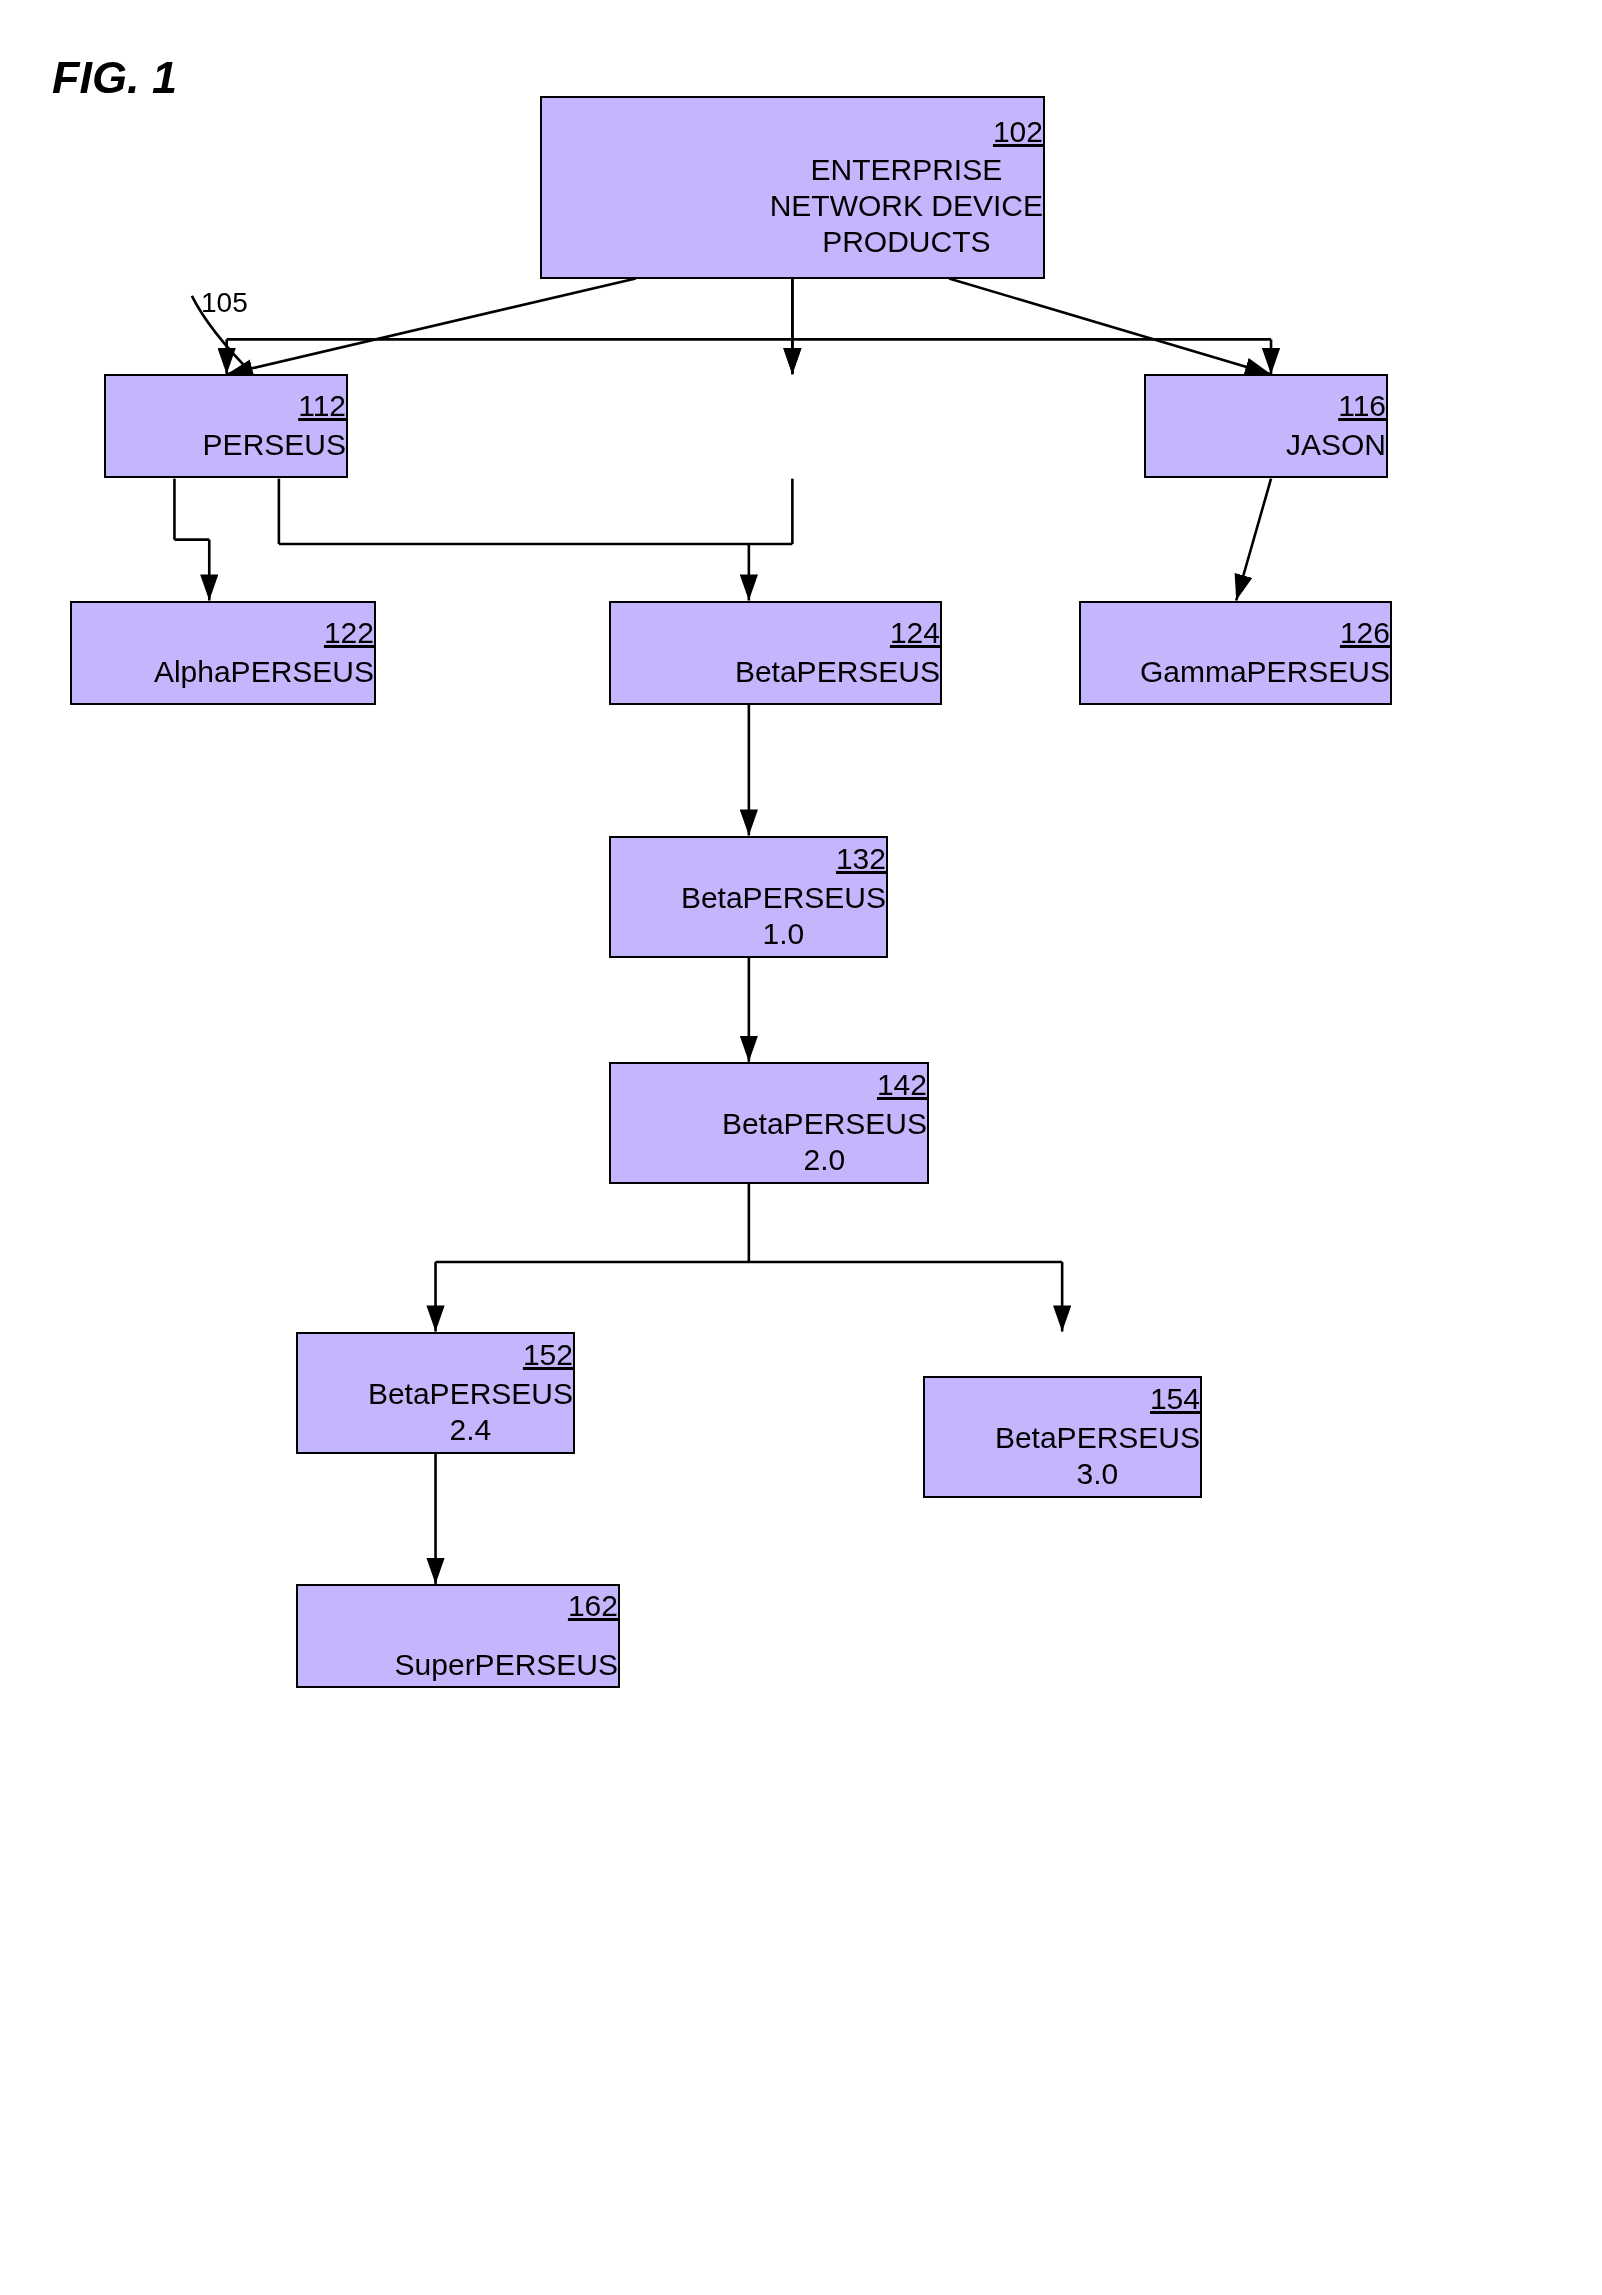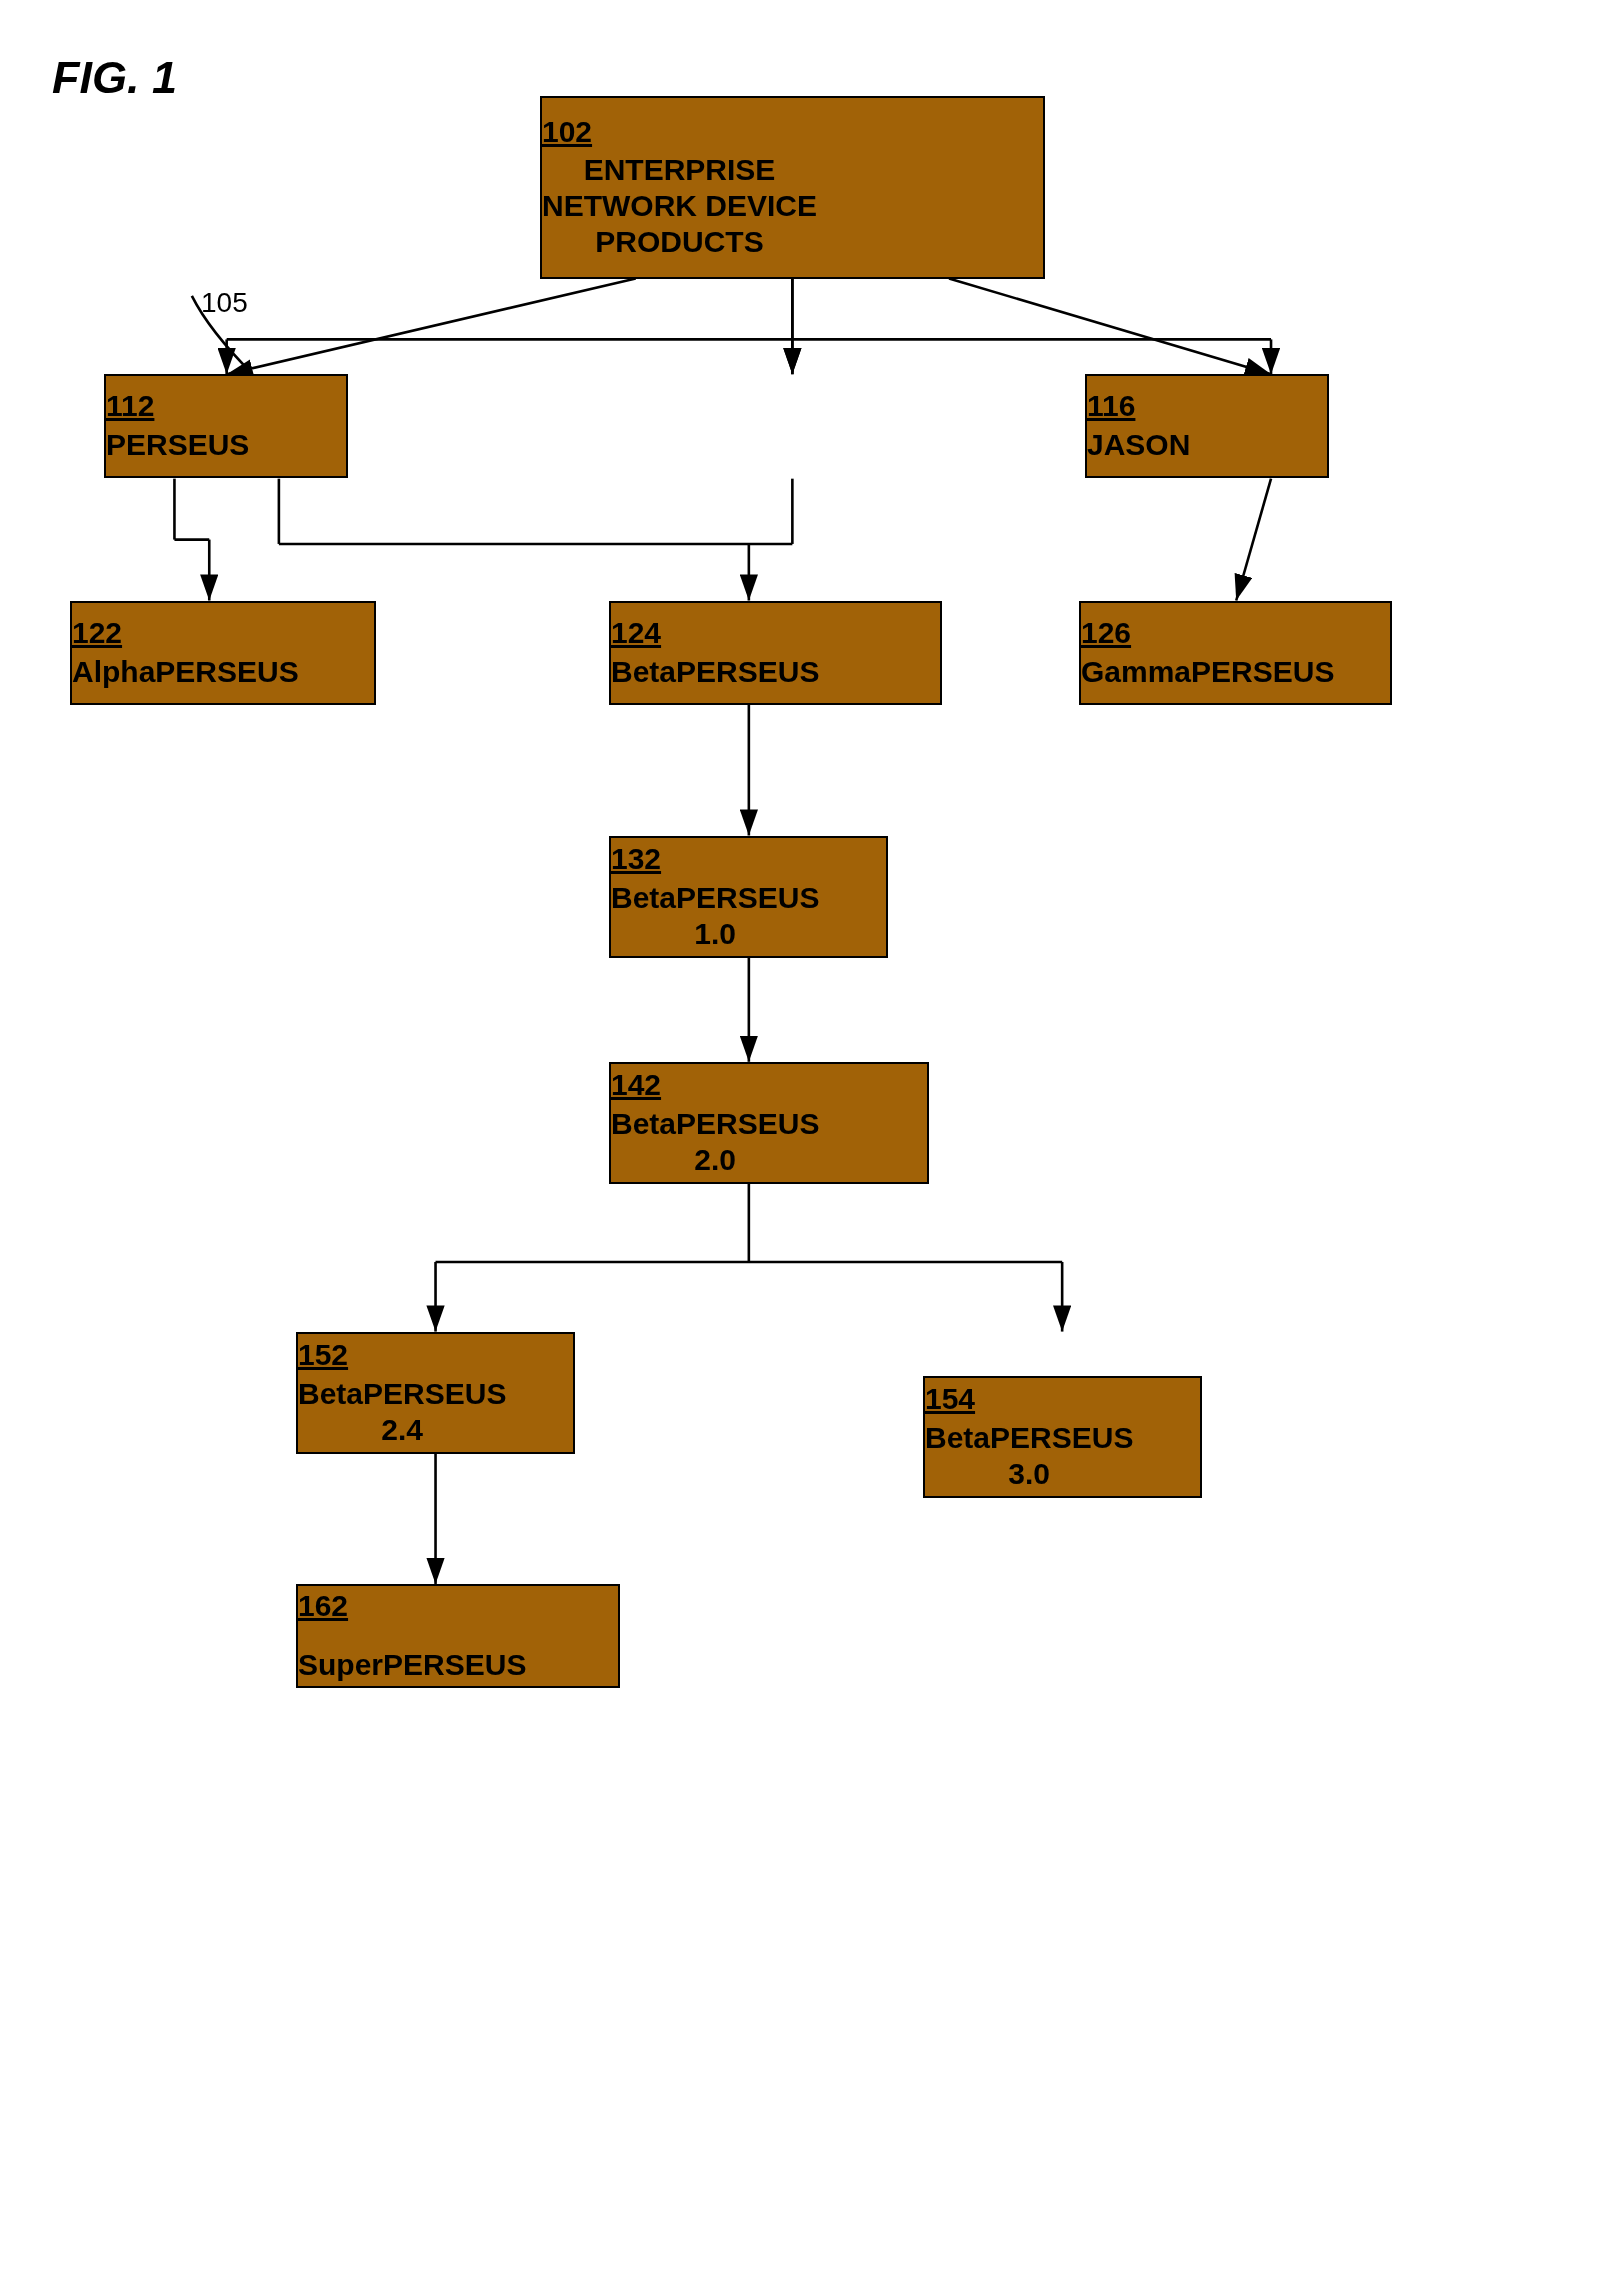--- a/index.html
+++ b/index.html
@@ -26,28 +26,27 @@
       top: 52px;
       left: 52px;
       font-size: 45px;
       font-weight: bold;
       font-style: italic;
     }
 
     .node {
       position: absolute;
       border: 2.6px solid #000;
-      background: #a16207;
+      background: #c4b5fd;
       text-align: center;
       display: flex;
       flex-direction: column;
-      align-items: flex-start;
+      align-items: flex-end;
       justify-content: center;
       font-size: 30px;
-      font-weight: bold;
     }
 
     .node .node-id {
       text-decoration: underline;
       font-size: 30px;
       margin-bottom: 3.5px;
     }
 
     .node .node-label {
       font-size: 30px;
@@ -130,21 +129,21 @@
 NETWORK DEVICE
 PRODUCTS</span>
   </div>
 
   <div class="node" style="left: 104px; top: 374px; width: 244px; height: 104px;">
     <span class="node-id">112</span>
     <span class="node-label">PERSEUS</span>
   </div>
 
 
-  <div class="node" style="left: 1085px; top: 374px; width: 244px; height: 104px;">
+  <div class="node" style="left: 1144px; top: 374px; width: 244px; height: 104px;">
     <span class="node-id">116</span>
     <span class="node-label">JASON</span>
   </div>
 
   <div class="node" style="left: 70px; top: 601px; width: 306px; height: 104px;">
     <span class="node-id">122</span>
     <span class="node-label">AlphaPERSEUS</span>
   </div>
 
   <div class="node" style="left: 609px; top: 601px; width: 333px; height: 104px;">

